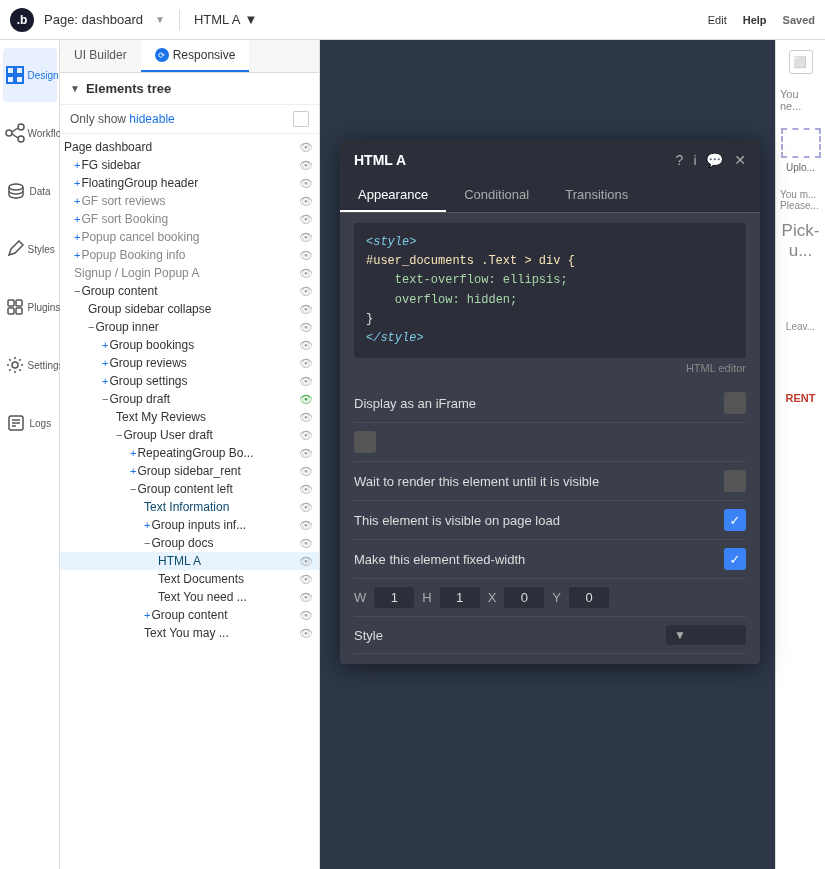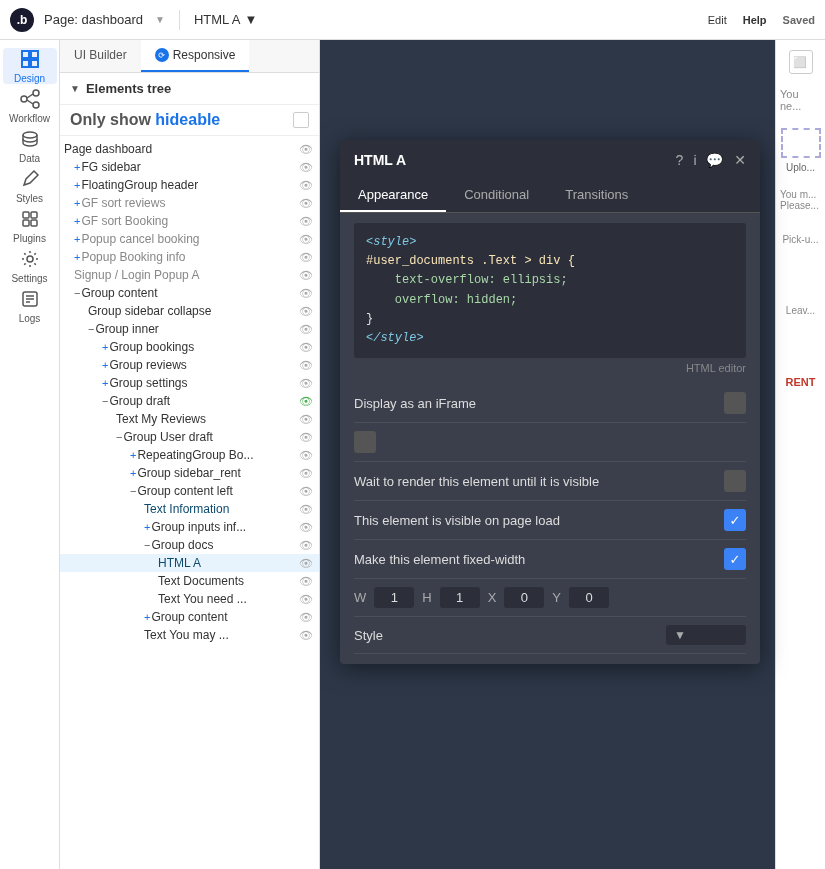--- a/index.html
+++ b/index.html
@@ -52,23 +52,23 @@
       border-right: 1px solid #ddd;
       display: flex;
       flex-direction: column;
       align-items: center;
       padding-top: 8px;
       gap: 4px;
     }
     .sidebar-icon-item {
       width: 54px;
       display: flex;
-      flex-direction: column;
-      align-items: center;
-      padding: 0 2px;
+      flex-direction: row;
+      align-items: center;
+      padding: 16px 2px;
       border-radius: 4px;
       cursor: pointer;
       gap: 3px;
     }
     .sidebar-icon-item.active {
       background: #e8f0fe;
     }
     .sidebar-icon-item .icon-shape {
       width: 22px; height: 22px;
       display: flex; align-items: center; justify-content: center;
@@ -128,23 +128,22 @@
       border-bottom: 1px solid #eee;
     }
     .elements-header .triangle { font-size: 10px; color: #555; }
 
     .show-hideable {
       padding: 6px 10px;
       display: flex;
       align-items: center;
       justify-content: space-between;
       border-bottom: 1px solid #eee;
-      font-size: 16px;
+      font-size: 12px;
       color: #555;
-      font-weight: bold;
     }
     .show-hideable span.highlight { color: #1a73e8; }
     .checkbox-box {
       width: 16px; height: 16px;
       border: 1px solid #ccc;
       border-radius: 2px;
       background: #fff;
     }
 
     .tree-container {
@@ -646,21 +645,21 @@
 
   <div class="content-area">
     <div class="content-bg"></div>
 
     <div class="right-panel-hint">
       <div class="right-hint-icon">⬜</div>
       <span style="font-size:11px;color:#888;margin-top:6px;">You ne...</span>
       <div style="margin-top:16px;padding:6px;border:2px dashed #aad;width:40px;height:30px;"></div>
       <span style="font-size:10px;color:#666;margin-top:4px;">Uplo...</span>
       <span style="font-size:10px;color:#888;margin-top:16px;">You m... Please...</span>
-      <span style="font-size:10px;color:#888;margin-top:23px;text-align:center;">Pick-u...</span>
+      <span style="font-size:17px;color:#888;margin-top:10px;text-align:center;">Pick-u...</span>
       <span style="font-size:10px;color:#888;margin-top:60px;">Leav...</span>
       <span style="font-size:11px;color:#c0392b;font-weight:bold;margin-top:60px;">RENT</span>
     </div>
 
     <div class="modal">
       <div class="modal-header">
         <span class="modal-title">HTML A</span>
         <div class="modal-header-icons">
           <span class="modal-header-icon">?</span>
           <span class="modal-header-icon">ℹ</span>

